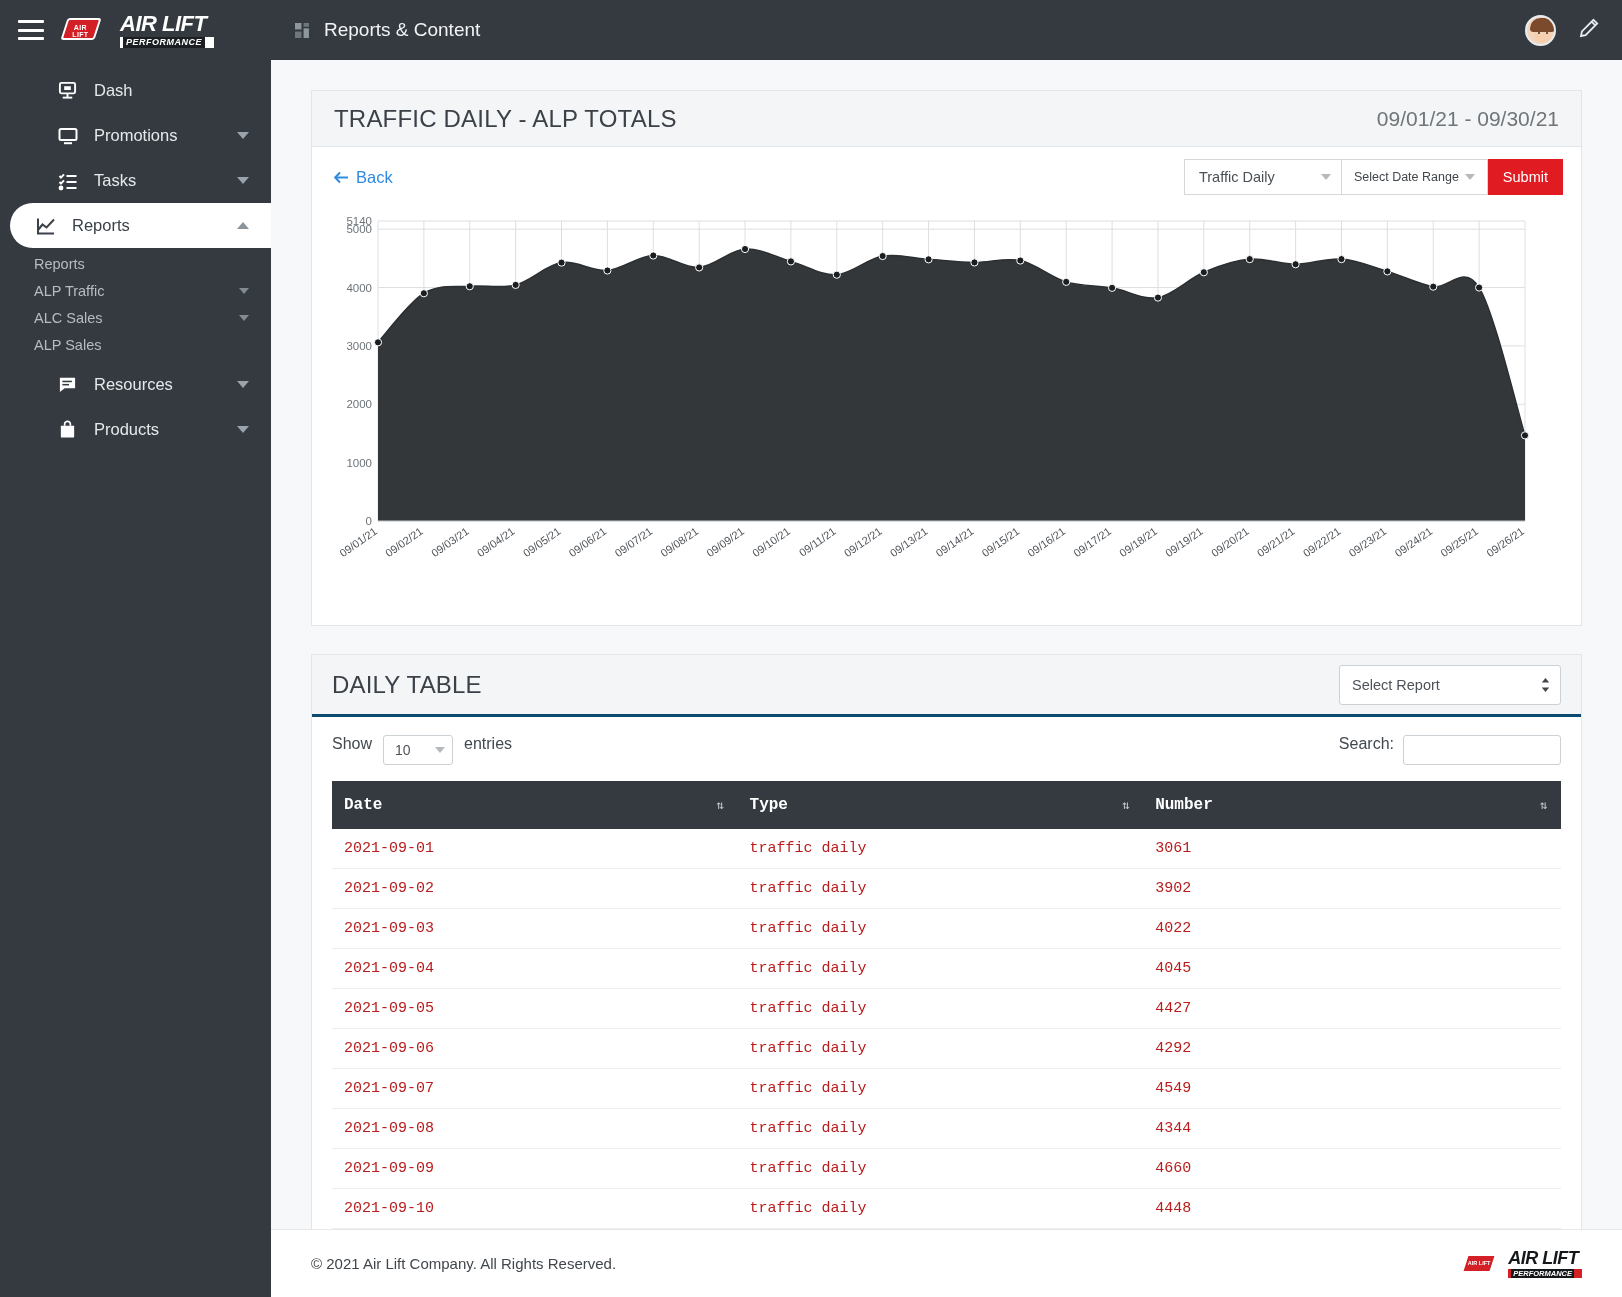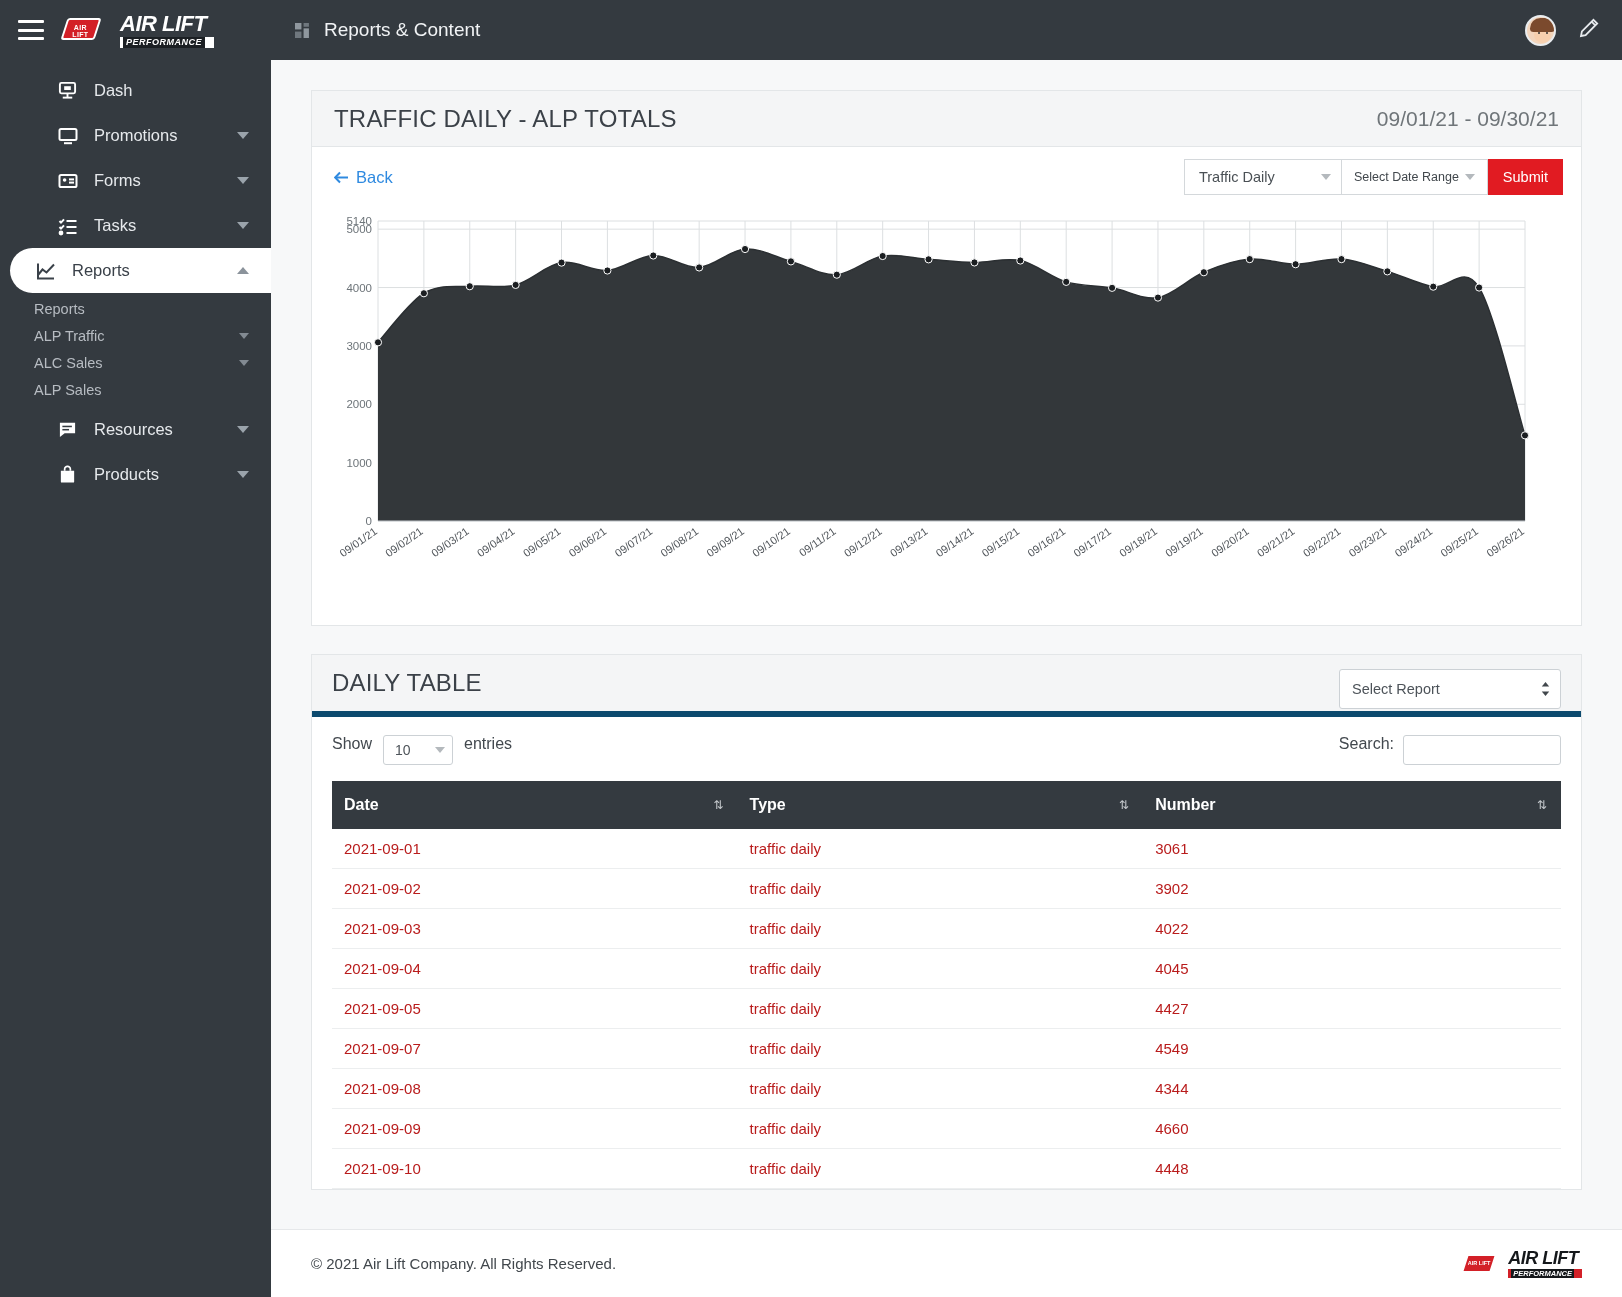--- a/index.html
+++ b/index.html
@@ -127,22 +127,22 @@
   }
 
   
   .chart-wrap { padding: 4px 18px 26px 18px; }
   svg.chart { display: block; }
   .ytick { font-size: 11.5px; fill: #6d7479; font-family: "Liberation Sans", sans-serif; }
   .xtick { font-size: 11px; fill: #4f5459; font-family: "Liberation Sans", sans-serif; }
 
   
   .table-head {
-    background: #f4f5f6; border-bottom: 6px solid #0c4a6e;
-    display: flex; padding: 14px 20px; height: 62px; gap: 16px;
+    background: #f4f5f6; border-bottom: 3px solid #0c4a6e;
+    display: flex; align-items: center; padding: 14px 20px; height: 62px; gap: 16px;
   }
   .table-head .spacer { flex: 1; }
   .report-select {
     width: 222px; height: 40px; border: 1px solid #ccd1d5; border-radius: 3px;
     background: #fff; display: flex; align-items: center; padding: 0 10px 0 12px;
     font-size: 14.5px; color: #4d5359; cursor: pointer;
   }
   .report-select .rs-label { flex: 1; }
   .spinner-ico { display: flex; flex-direction: column; gap: 2px; color: #41474c; }
 
@@ -151,21 +151,21 @@
   .show-select {
     width: 70px; height: 30px; border: 1px solid #ccd1d5; border-radius: 3px; background: #fff;
     display: flex; align-items: center; padding: 0 7px 0 11px; margin: 0 11px;
     font-size: 14px; color: #4d5359; cursor: pointer;
   }
   .show-select .ss-label { flex: 1; }
   .table-controls .spacer { flex: 1; }
   .search-lbl { font-size: 16px; color: #42484e; margin-right: 9px; }
   .search-input { width: 158px; height: 30px; border: 1px solid #ccd1d5; border-radius: 3px; background:#fff; }
 
-  table.dt { width: calc(100% - 40px); margin: 4px 20px 0 20px; border-collapse: collapse; }
+  table.dt { width: calc(100% - 40px); margin: 4px 20px 0 20px; border-collapse: collapse; font-family: Liberation Mono, monospace; }
   table.dt thead th {
     background: #343a40; color: #fff; font-size: 16px; font-weight: bold;
     text-align: left; padding: 15px 0 15px 12px; position: relative;
   }
   table.dt thead th .sortico {
     position: absolute; right: 14px; top: 50%; transform: translateY(-50%);
     font-size: 12px; color: #c6cace; font-weight: normal;
   }
   table.dt tbody td {
     font-size: 15px; color: #b91c1c; padding: 11px 0 11px 12px;
@@ -236,32 +236,20 @@
       <span class="nav-ico">
         <svg width="20" height="20" viewBox="0 0 20 20" fill="none" stroke="currentColor" stroke-width="2">
             <rect x="1.5" y="3" width="17" height="11" rx="1.5"></rect>
             <line x1="6" y1="17.2" x2="14" y2="17.2"></line>
           </svg>
       </span>
       <span class="nav-label">Promotions</span>
       <span class="caret"></span>
     </div>
 
-    <div class="nav-item">
-      <span class="nav-ico">
-        <svg width="20" height="20" viewBox="0 0 20 20" fill="none" stroke="currentColor" stroke-width="2">
-            <rect x="1.5" y="4" width="17" height="12" rx="1.6"></rect>
-            <circle cx="6.6" cy="9" r="1.8" fill="currentColor" stroke="none"></circle>
-            <line x1="11" y1="8.4" x2="16" y2="8.4"></line>
-            <line x1="11" y1="11.6" x2="16" y2="11.6"></line>
-          </svg>
-      </span>
-      <span class="nav-label">Forms</span>
-      <span class="caret"></span>
-    </div>
 
     <div class="nav-item">
       <span class="nav-ico">
         <svg width="20" height="20" viewBox="0 0 20 20" fill="none" stroke="currentColor" stroke-width="2">
             <polyline points="1.5,5 3,6.6 6,3.4"></polyline>
             <polyline points="1.5,11 3,12.6 6,9.4"></polyline>
             <circle cx="3" cy="17" r="1.4" fill="currentColor"></circle>
             <line x1="8.5" y1="5" x2="18.5" y2="5"></line>
             <line x1="8.5" y1="11" x2="18.5" y2="11"></line>
             <line x1="8.5" y1="17" x2="18.5" y2="17"></line>
@@ -545,20 +533,25 @@
               <td class="col-date">2021-09-04</td>
               <td class="col-type">traffic daily</td>
               <td class="col-num">4045</td>
             </tr>
             <tr>
               <td class="col-date">2021-09-05</td>
               <td class="col-type">traffic daily</td>
               <td class="col-num">4427</td>
             </tr>
             <tr>
+              <td class="col-date">2021-09-06</td>
+              <td class="col-type">traffic daily</td>
+              <td class="col-num">4292</td>
+            </tr>
+            <tr>
               <td class="col-date">2021-09-07</td>
               <td class="col-type">traffic daily</td>
               <td class="col-num">4549</td>
             </tr>
             <tr>
               <td class="col-date">2021-09-08</td>
               <td class="col-type">traffic daily</td>
               <td class="col-num">4344</td>
             </tr>
             <tr>

